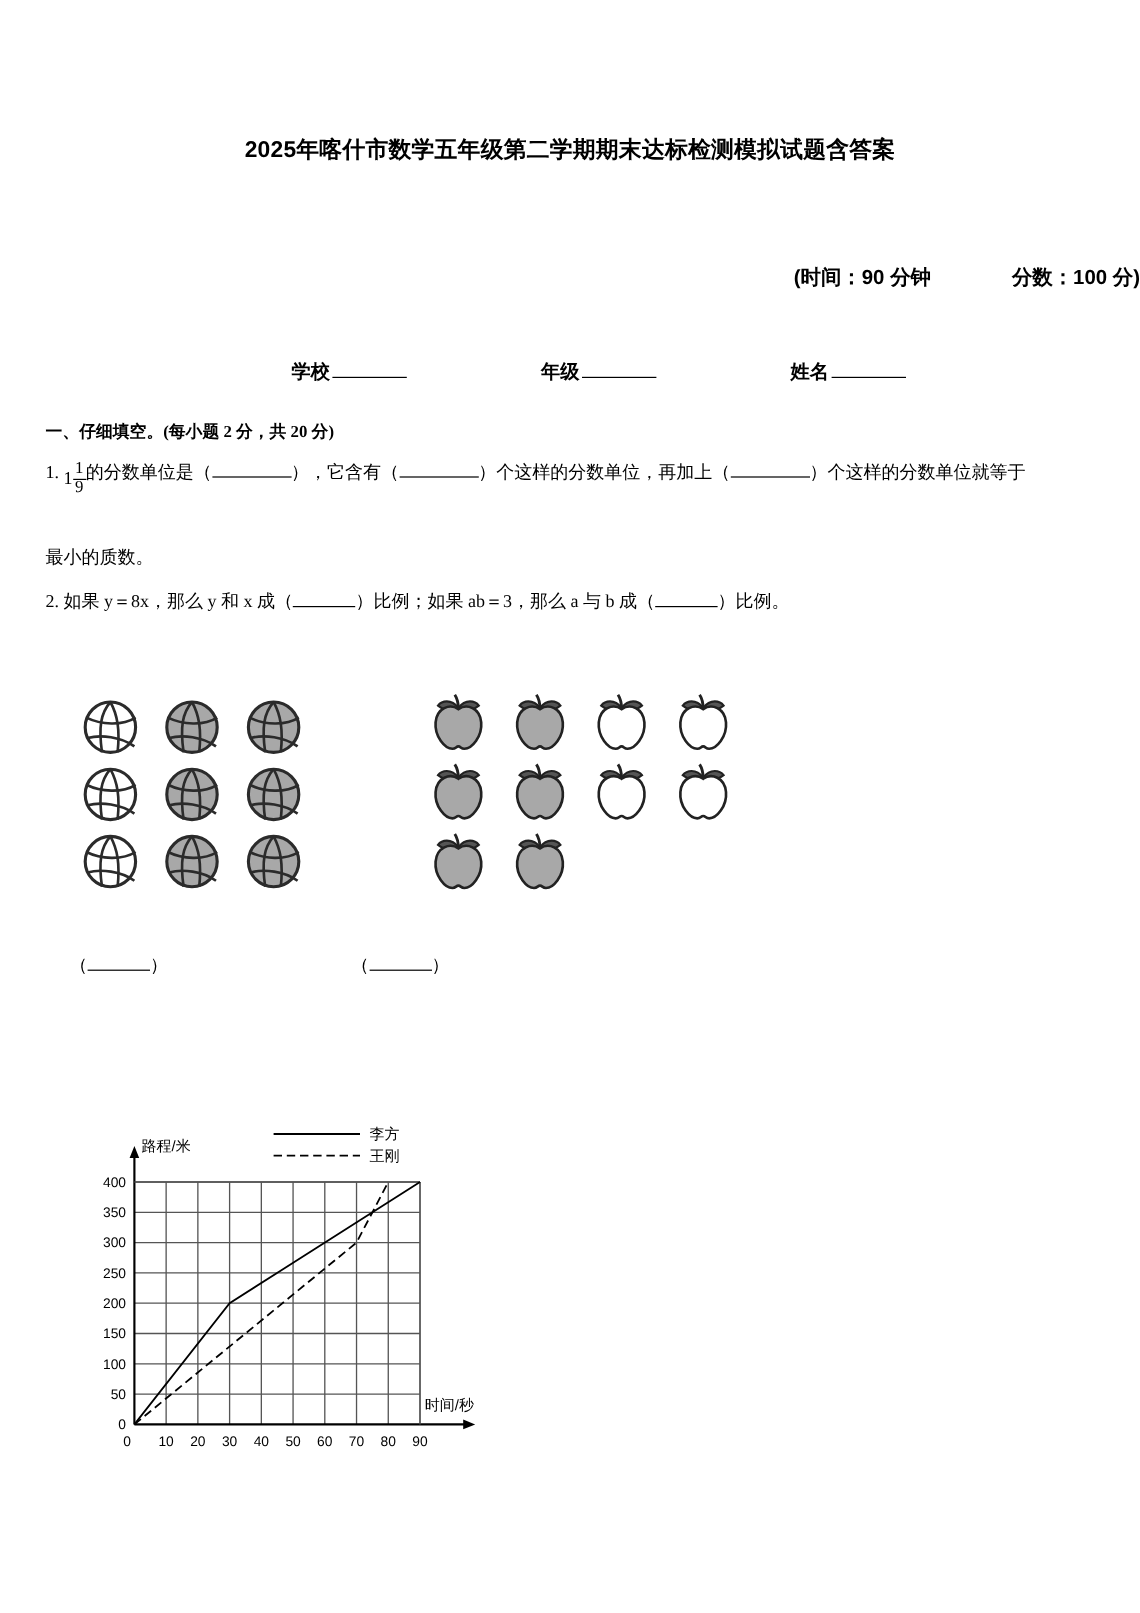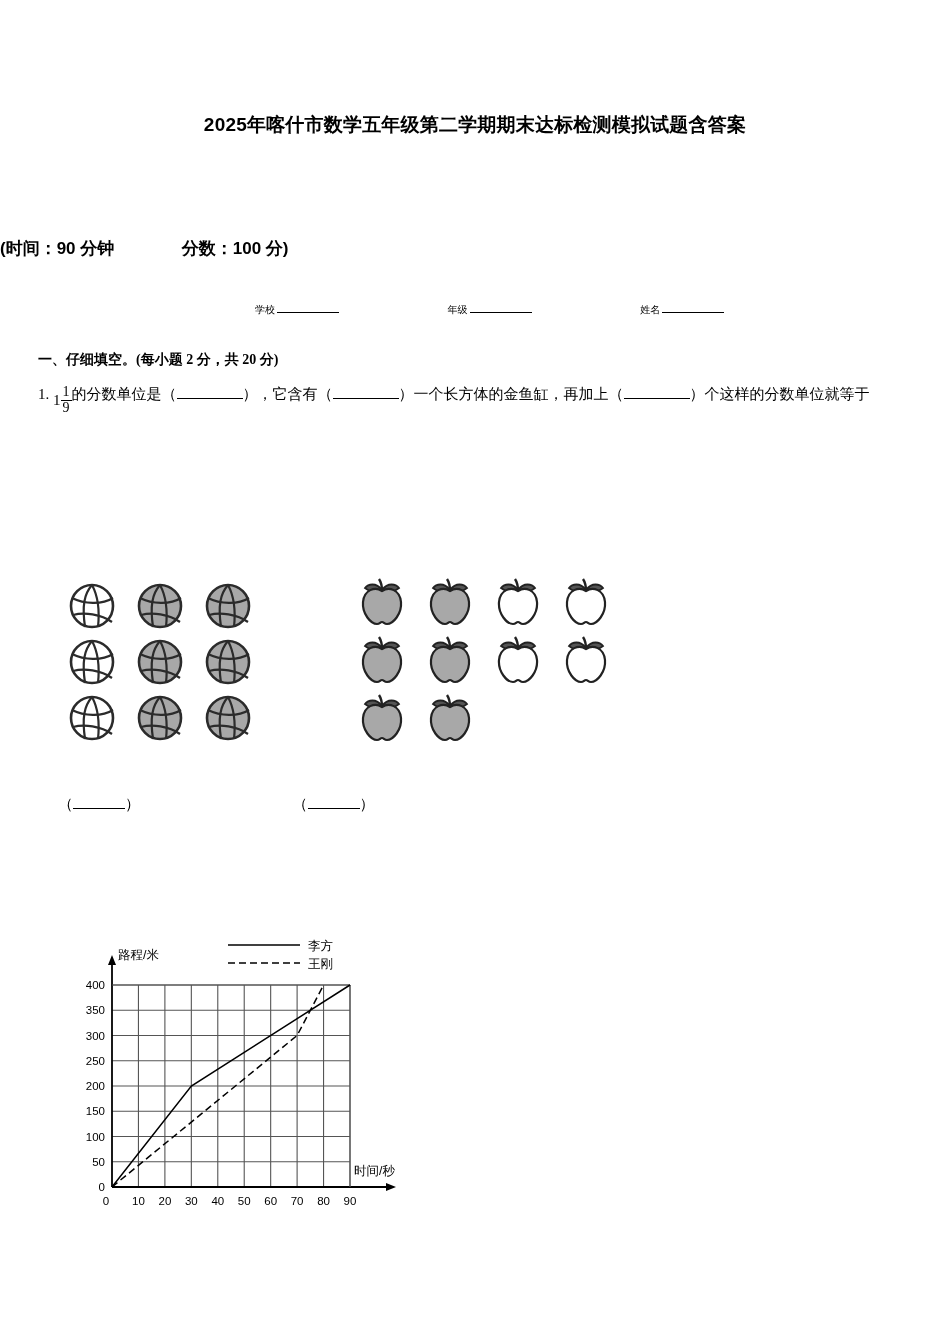--- a/index.html
+++ b/index.html
@@ -22,36 +22,36 @@
     top: 112px;
     text-align: center;
     font-family: "Liberation Sans", "DejaVu Sans", sans-serif;
     font-weight: bold;
     font-size: 19px;
     letter-spacing: 0.2px;
   }
 
   .meta-line {
     position: absolute;
-    top: 237px;
+    top: 220px;
     left: 0; right: 0;
-    text-align: left;
+    text-align: right;
     font-family: "Liberation Sans", "DejaVu Sans", sans-serif;
     font-weight: bold;
     font-size: 17px;
   }
   .meta-gap { display: inline-block; width: 58px; }
 
   .fields-line {
     position: absolute;
     top: 300px;
-    left: 255px;
+    left: 243px;
     font-family: "Liberation Sans", "DejaVu Sans", sans-serif;
-    font-size: 10px;
-    font-weight: normal;
+    font-size: 16px;
+    font-weight: bold;
   }
   .field { display: inline-block; }
   .field .u { display: inline-block; width: 62px; border-bottom: 1.3px solid #000; height: 13px; margin-left: 2px; vertical-align: baseline; }
   .field-gap { display: inline-block; width: 103px; }
 
   .sec-head {
     position: absolute;
     left: 38px;
     top: 351px;
     font-size: 14px;
@@ -138,23 +138,30 @@
     <span class="field-gap"></span>
     <span class="field"><span>年级</span><span class="u"></span></span>
     <span class="field-gap"></span>
     <span class="field"><span>姓名</span><span class="u"></span></span>
   </div>
 
   <div class="sec-head">一、仔细填空。(每小题 2 分，共 20 分)</div>
 
   <div class="q" id="q1">
     <span class="qnum">1.</span>
-    <span class="mixed"><span>1</span><span class="frac"><span class="num">1</span><span class="den">9</span></span></span><span>的分数单位是（</span><span class="blank"></span><span>），它含有（</span><span class="blank"></span><span>）一个长方体的金鱼缸，再加上（</span><span class="blank"></span><span>）个这样的分数单位就等于</span>
-  </div>
-
+    <span class="mixed"><span>1</span><span class="frac"><span class="num">1</span><span class="den">9</span></span></span><span>的分数单位是（</span><span class="blank"></span><span>），它含有（</span><span class="blank"></span><span>）个这样的分数单位，再加上（</span><span class="blank"></span><span>）个这样的分数单位就等于</span>
+  </div>
+  <div class="q" id="q1b">
+    <span>最小的质数。</span>
+  </div>
+
+  <div class="q" id="q2">
+    <span class="qnum">2.</span>
+    <span>如果 y＝8x，那么 y 和 x 成（</span><span class="blank-sm"></span><span>）比例；如果 ab＝3，那么 a 与 b 成（</span><span class="blank-sm"></span><span>）比例。</span>
+  </div>
 
 
   <div class="balls-grid">
     <div class="row">
       <div class="cell">
         <svg width="48" height="48" viewBox="0 0 48 48">
           <circle cx="24" cy="24" r="21" fill="#ffffff" stroke="#2b2b2b" stroke-width="2.6"></circle>
           <path d="M24 3 C16 12 14 24 17 45" fill="none" stroke="#2b2b2b" stroke-width="2.2"></path>
           <path d="M24 3 C30 14 32 26 30 45" fill="none" stroke="#2b2b2b" stroke-width="2.2"></path>
           <path d="M4 16 C16 22 34 23 45 16" fill="none" stroke="#2b2b2b" stroke-width="2.2"></path>

